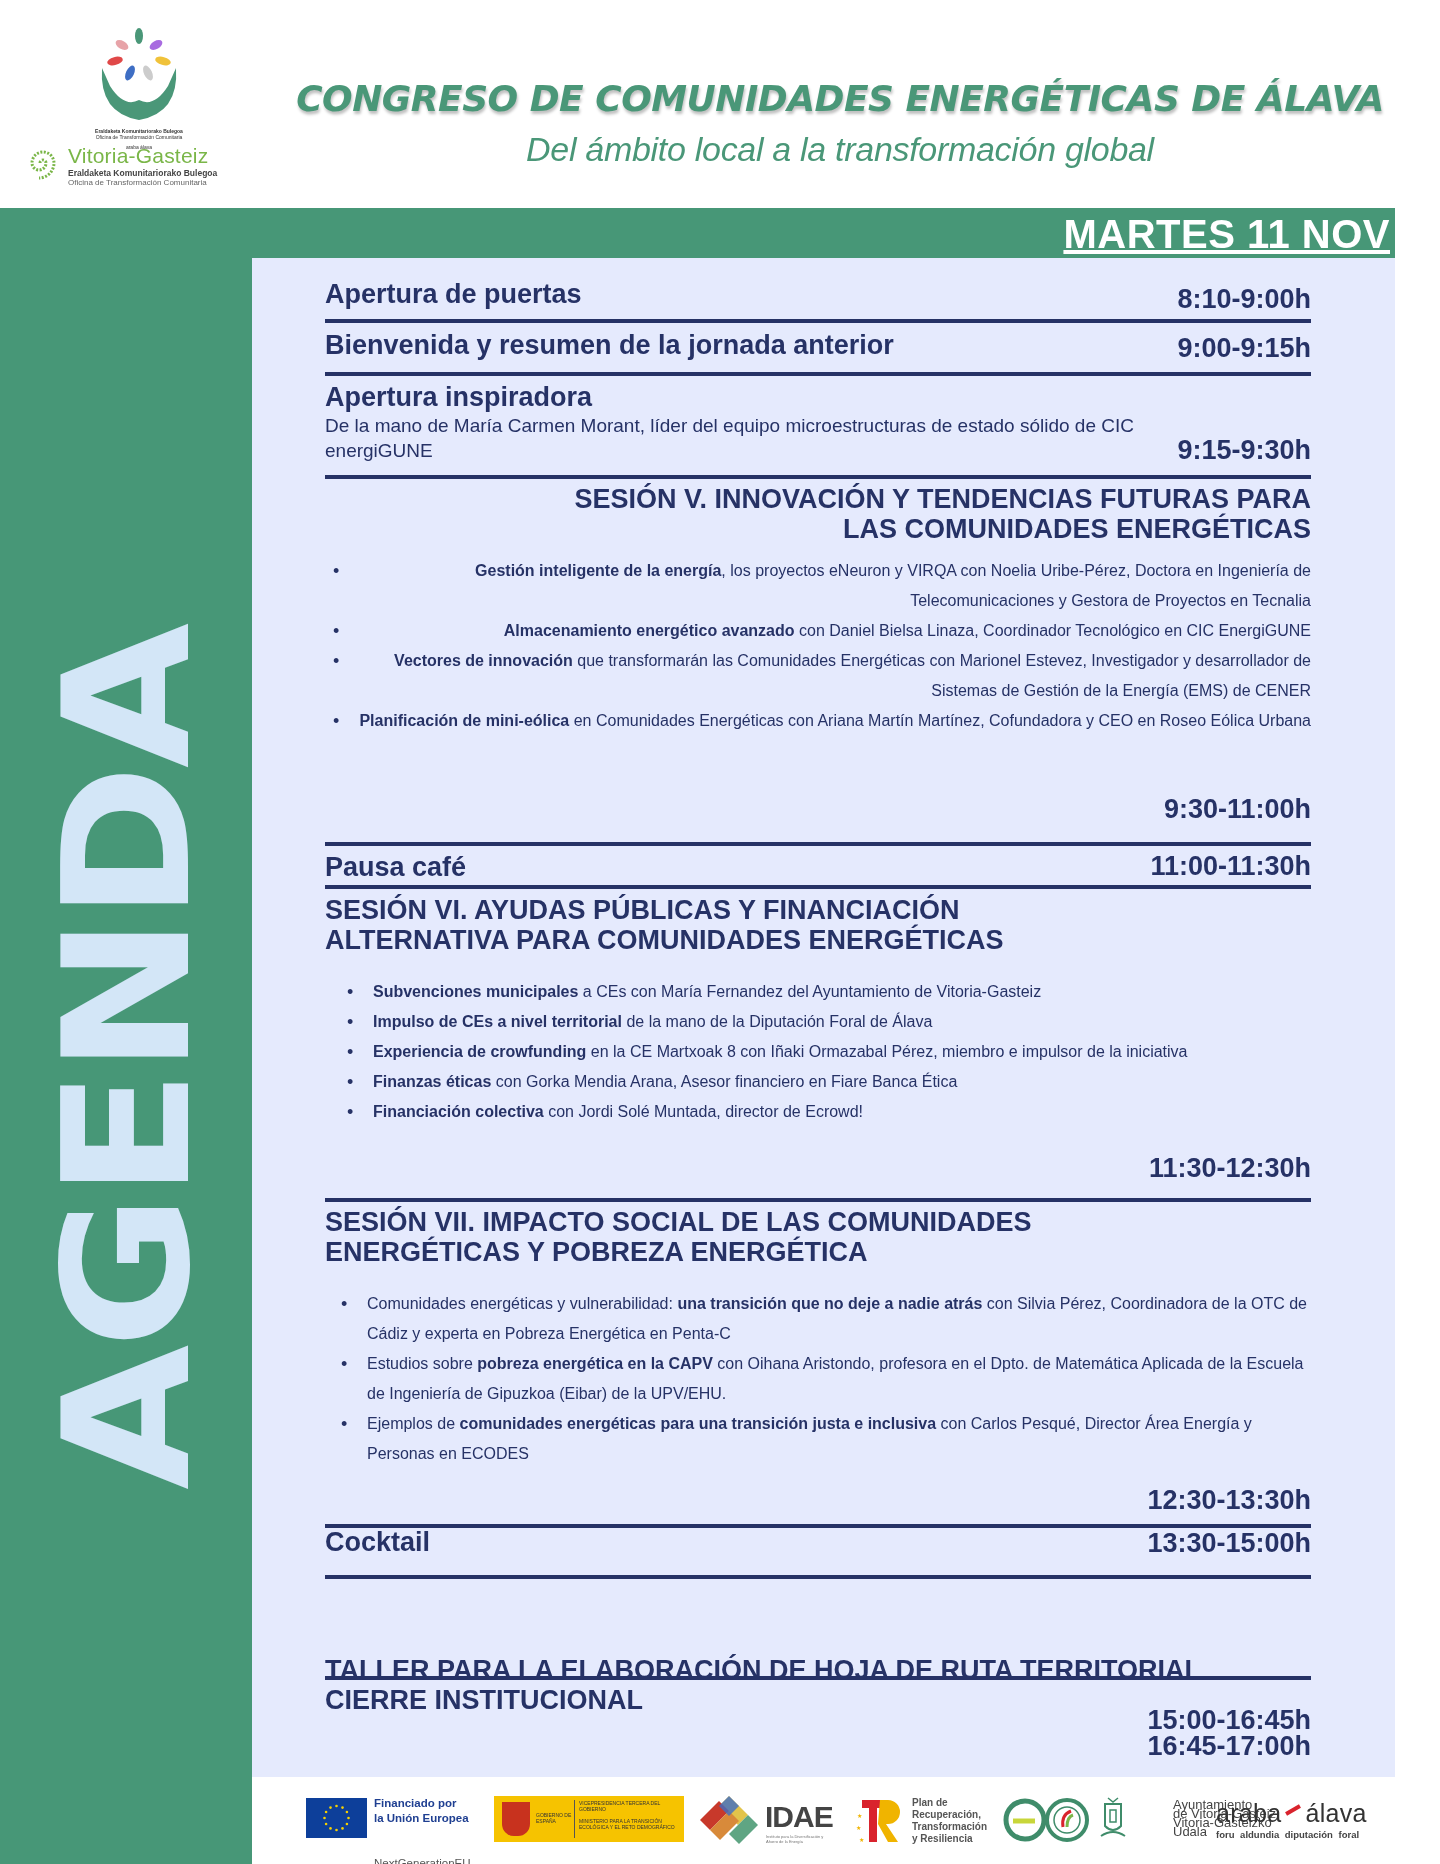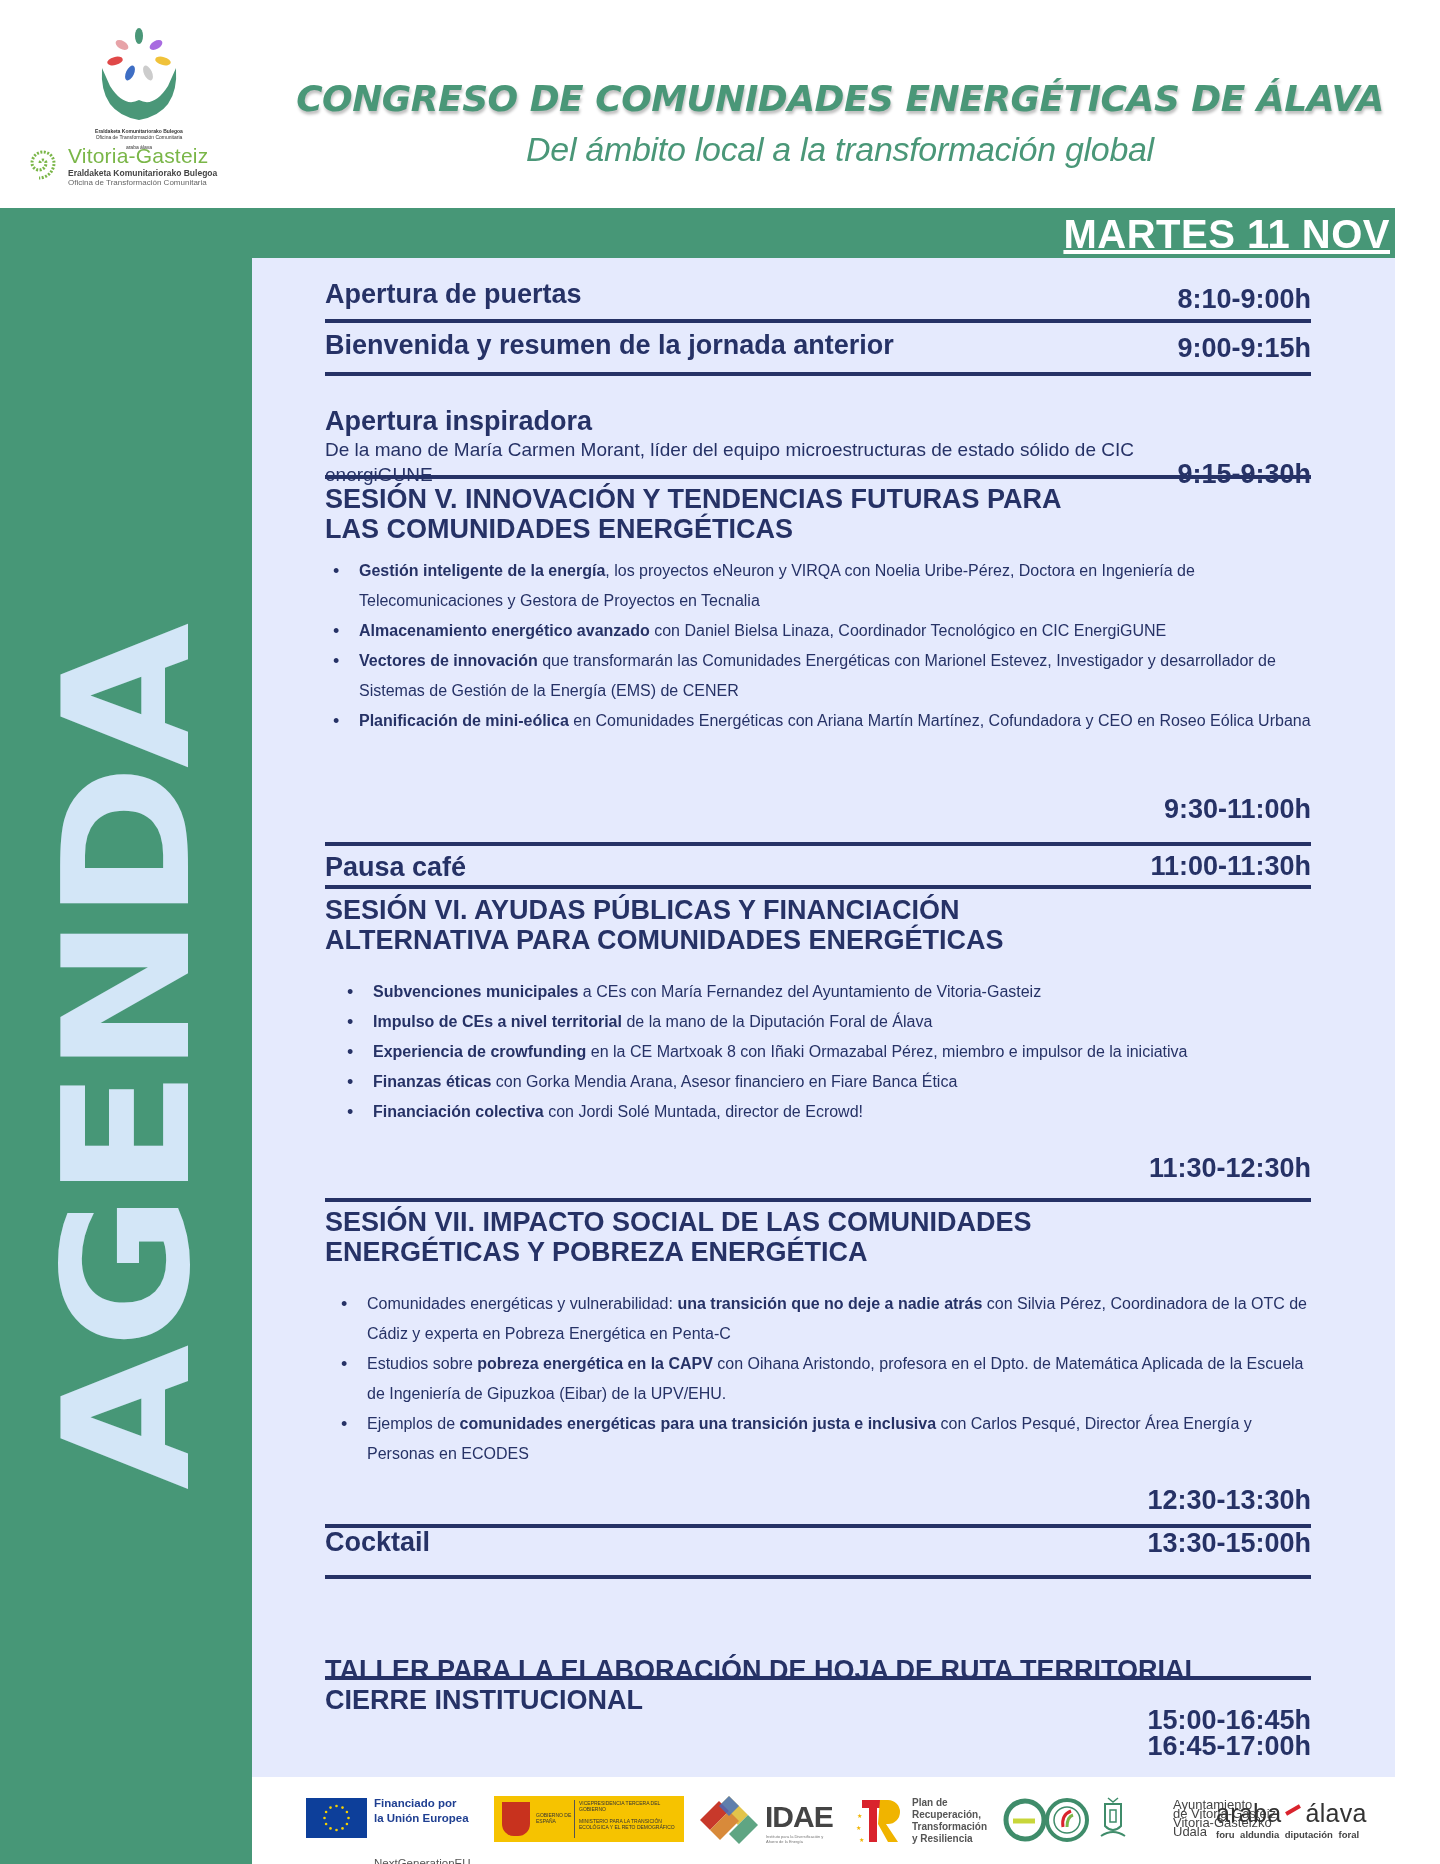--- a/index.html
+++ b/index.html
@@ -108,28 +108,28 @@
   <div class="time" style="top:6px;">8:10-9:00h</div>
 </div>
 <div class="rule" style="top:319px;"></div>
 
 <div class="row" style="top:329px;height:40px;">
   <div class="item-title">Bienvenida y resumen de la jornada anterior</div>
   <div class="time" style="top:4px;">9:00-9:15h</div>
 </div>
 <div class="rule" style="top:372px;"></div>
 
-<div class="row" style="top:381px;height:90px;margin-top:24px;">
+<div class="row" style="top:381px;height:90px;">
   <div class="item-title">Apertura inspiradora</div>
   <div class="desc">De la mano de María Carmen Morant, líder del equipo microestructuras de estado sólido de CIC energiGUNE</div>
   <div class="time" style="top:54px;">9:15-9:30h</div>
 </div>
 <div class="rule" style="top:475px;"></div>
 
-<div class="row" style="top:484px;height:360px;">
+<div class="row" style="top:484px;height:360px;text-align:right;">
   <div class="session-title">
     <div>SESIÓN V. INNOVACIÓN Y TENDENCIAS FUTURAS PARA</div>
     <div>LAS COMUNIDADES ENERGÉTICAS</div>
   </div>
   <ul class="bullets" style="margin-top:12px;">
     <li><b>Gestión inteligente de la energía</b><span>, los proyectos eNeuron y VIRQA con Noelia Uribe-Pérez, Doctora en Ingeniería de Telecomunicaciones y Gestora de Proyectos en Tecnalia</span></li>
     <li><b>Almacenamiento energético avanzado</b><span> con Daniel Bielsa Linaza, Coordinador Tecnológico en CIC EnergiGUNE</span></li>
     <li><b>Vectores de innovación</b><span> que transformarán las Comunidades Energéticas con Marionel Estevez, Investigador y desarrollador de Sistemas de Gestión de la Energía (EMS) de CENER</span></li>
     <li><b>Planificación de mini-eólica</b><span> en Comunidades Energéticas con Ariana Martín Martínez, Cofundadora y CEO en Roseo Eólica Urbana</span></li>
   </ul>

